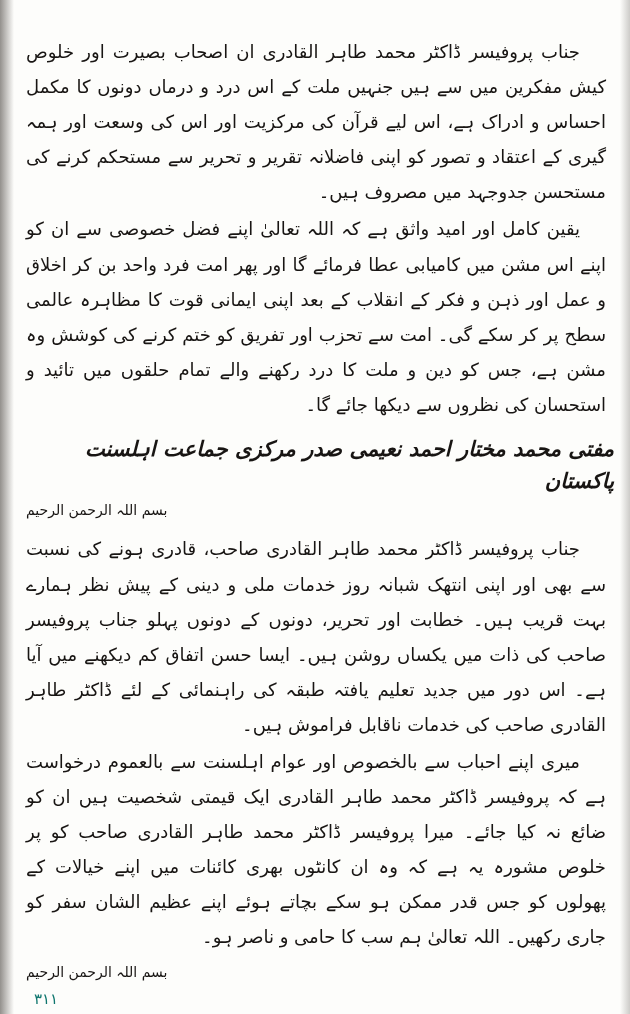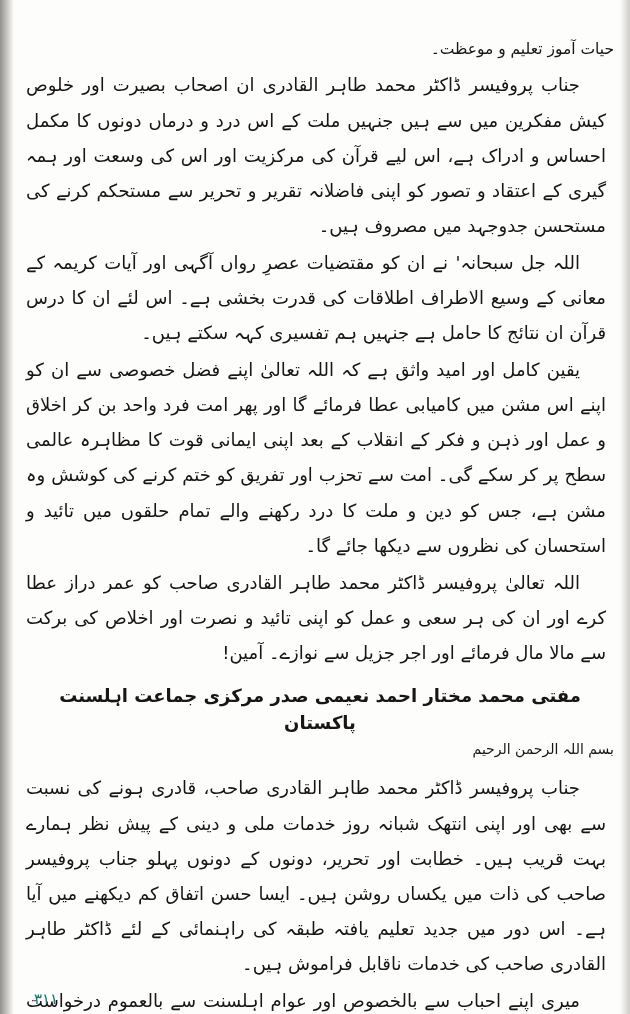--- a/index.html
+++ b/index.html
@@ -63,30 +63,30 @@
   .para.indent {
     text-indent: 26px;
   }
   .heading-small {
     font-size: 15.5px;
     line-height: 1.9;
     margin: 1px 0 3px 0;
     text-align: right;
   }
   .signature {
-    font-size: 18px;
+    font-size: 21px;
     font-weight: bold;
-    text-align: center;
     margin: 12px 0 2px 0;
     line-height: 1.5;
     letter-spacing: 0.3px;
+    font-style: italic;
   }
   .bismillah {
     font-size: 14px;
-    text-align: right;
+    text-align: left;
     margin: 0 0 10px 0;
     line-height: 1.6;
   }
   .section {
     margin-bottom: 2px;
   }
   .page-number {
     position: absolute;
     left: 34px;
     bottom: 6px;
@@ -98,25 +98,22 @@
     margin-top: 6px;
   }
 </style>
 </head>
 <body>
 
 <div class="page">
   <div class="content">
 
     <div class="section">
-      <div class="urdu rtl heading-small">حیات آموز تعلیم و موعظت۔</div>
       <p class="urdu rtl para indent">جناب پروفیسر ڈاکٹر محمد طاہر القادری ان اصحاب بصیرت اور خلوص کیش مفکرین میں سے ہیں جنہیں ملت کے اس درد و درماں دونوں کا مکمل احساس و ادراک ہے، اس لیے قرآن کی مرکزیت اور اس کی وسعت اور ہمہ گیری کے اعتقاد و تصور کو اپنی فاضلانہ تقریر و تحریر سے مستحکم کرنے کی مستحسن جدوجہد میں مصروف ہیں۔</p>
-      <p class="urdu rtl para indent">اللہ جل سبحانہ' نے ان کو مقتضیات عصرِ رواں آگہی اور آیات کریمہ کے معانی کے وسیع الاطراف اطلاقات کی قدرت بخشی ہے۔ اس لئے ان کا درس قرآن ان نتائج کا حامل ہے جنہیں ہم تفسیری کہہ سکتے ہیں۔</p>
       <p class="urdu rtl para indent">یقین کامل اور امید واثق ہے کہ اللہ تعالیٰ اپنے فضل خصوصی سے ان کو اپنے اس مشن میں کامیابی عطا فرمائے گا اور پھر امت فرد واحد بن کر اخلاق و عمل اور ذہن و فکر کے انقلاب کے بعد اپنی ایمانی قوت کا مظاہرہ عالمی سطح پر کر سکے گی۔ امت سے تحزب اور تفریق کو ختم کرنے کی کوشش وہ مشن ہے، جس کو دین و ملت کا درد رکھنے والے تمام حلقوں میں تائید و استحسان کی نظروں سے دیکھا جائے گا۔</p>
-      <p class="urdu rtl para indent">اللہ تعالیٰ پروفیسر ڈاکٹر محمد طاہر القادری صاحب کو عمر دراز عطا کرے اور ان کی ہر سعی و عمل کو اپنی تائید و نصرت اور اخلاص کی برکت سے مالا مال فرمائے اور اجر جزیل سے نوازے۔ آمین!</p>
       <div class="urdu rtl signature">مفتی محمد مختار احمد نعیمی صدر مرکزی جماعت اہلسنت پاکستان</div>
     </div>
 
     <div class="section">
       <div class="urdu rtl bismillah">بسم اللہ الرحمن الرحیم</div>
       <p class="urdu rtl para indent">جناب پروفیسر ڈاکٹر محمد طاہر القادری صاحب، قادری ہونے کی نسبت سے بھی اور اپنی انتھک شبانہ روز خدمات ملی و دینی کے پیش نظر ہمارے بہت قریب ہیں۔ خطابت اور تحریر، دونوں کے دونوں پہلو جناب پروفیسر صاحب کی ذات میں یکساں روشن ہیں۔ ایسا حسن اتفاق کم دیکھنے میں آیا ہے۔ اس دور میں جدید تعلیم یافتہ طبقہ کی راہنمائی کے لئے ڈاکٹر طاہر القادری صاحب کی خدمات ناقابل فراموش ہیں۔</p>
       <p class="urdu rtl para indent">میری اپنے احباب سے بالخصوص اور عوام اہلسنت سے بالعموم درخواست ہے کہ پروفیسر ڈاکٹر محمد طاہر القادری ایک قیمتی شخصیت ہیں ان کو ضائع نہ کیا جائے۔ میرا پروفیسر ڈاکٹر محمد طاہر القادری صاحب کو پر خلوص مشورہ یہ ہے کہ وہ ان کانٹوں بھری کائنات میں اپنے خیالات کے پھولوں کو جس قدر ممکن ہو سکے بچاتے ہوئے اپنے عظیم الشان سفر کو جاری رکھیں۔ اللہ تعالیٰ ہم سب کا حامی و ناصر ہو۔</p>
     </div>
 
     <div class="section bottom-block">

